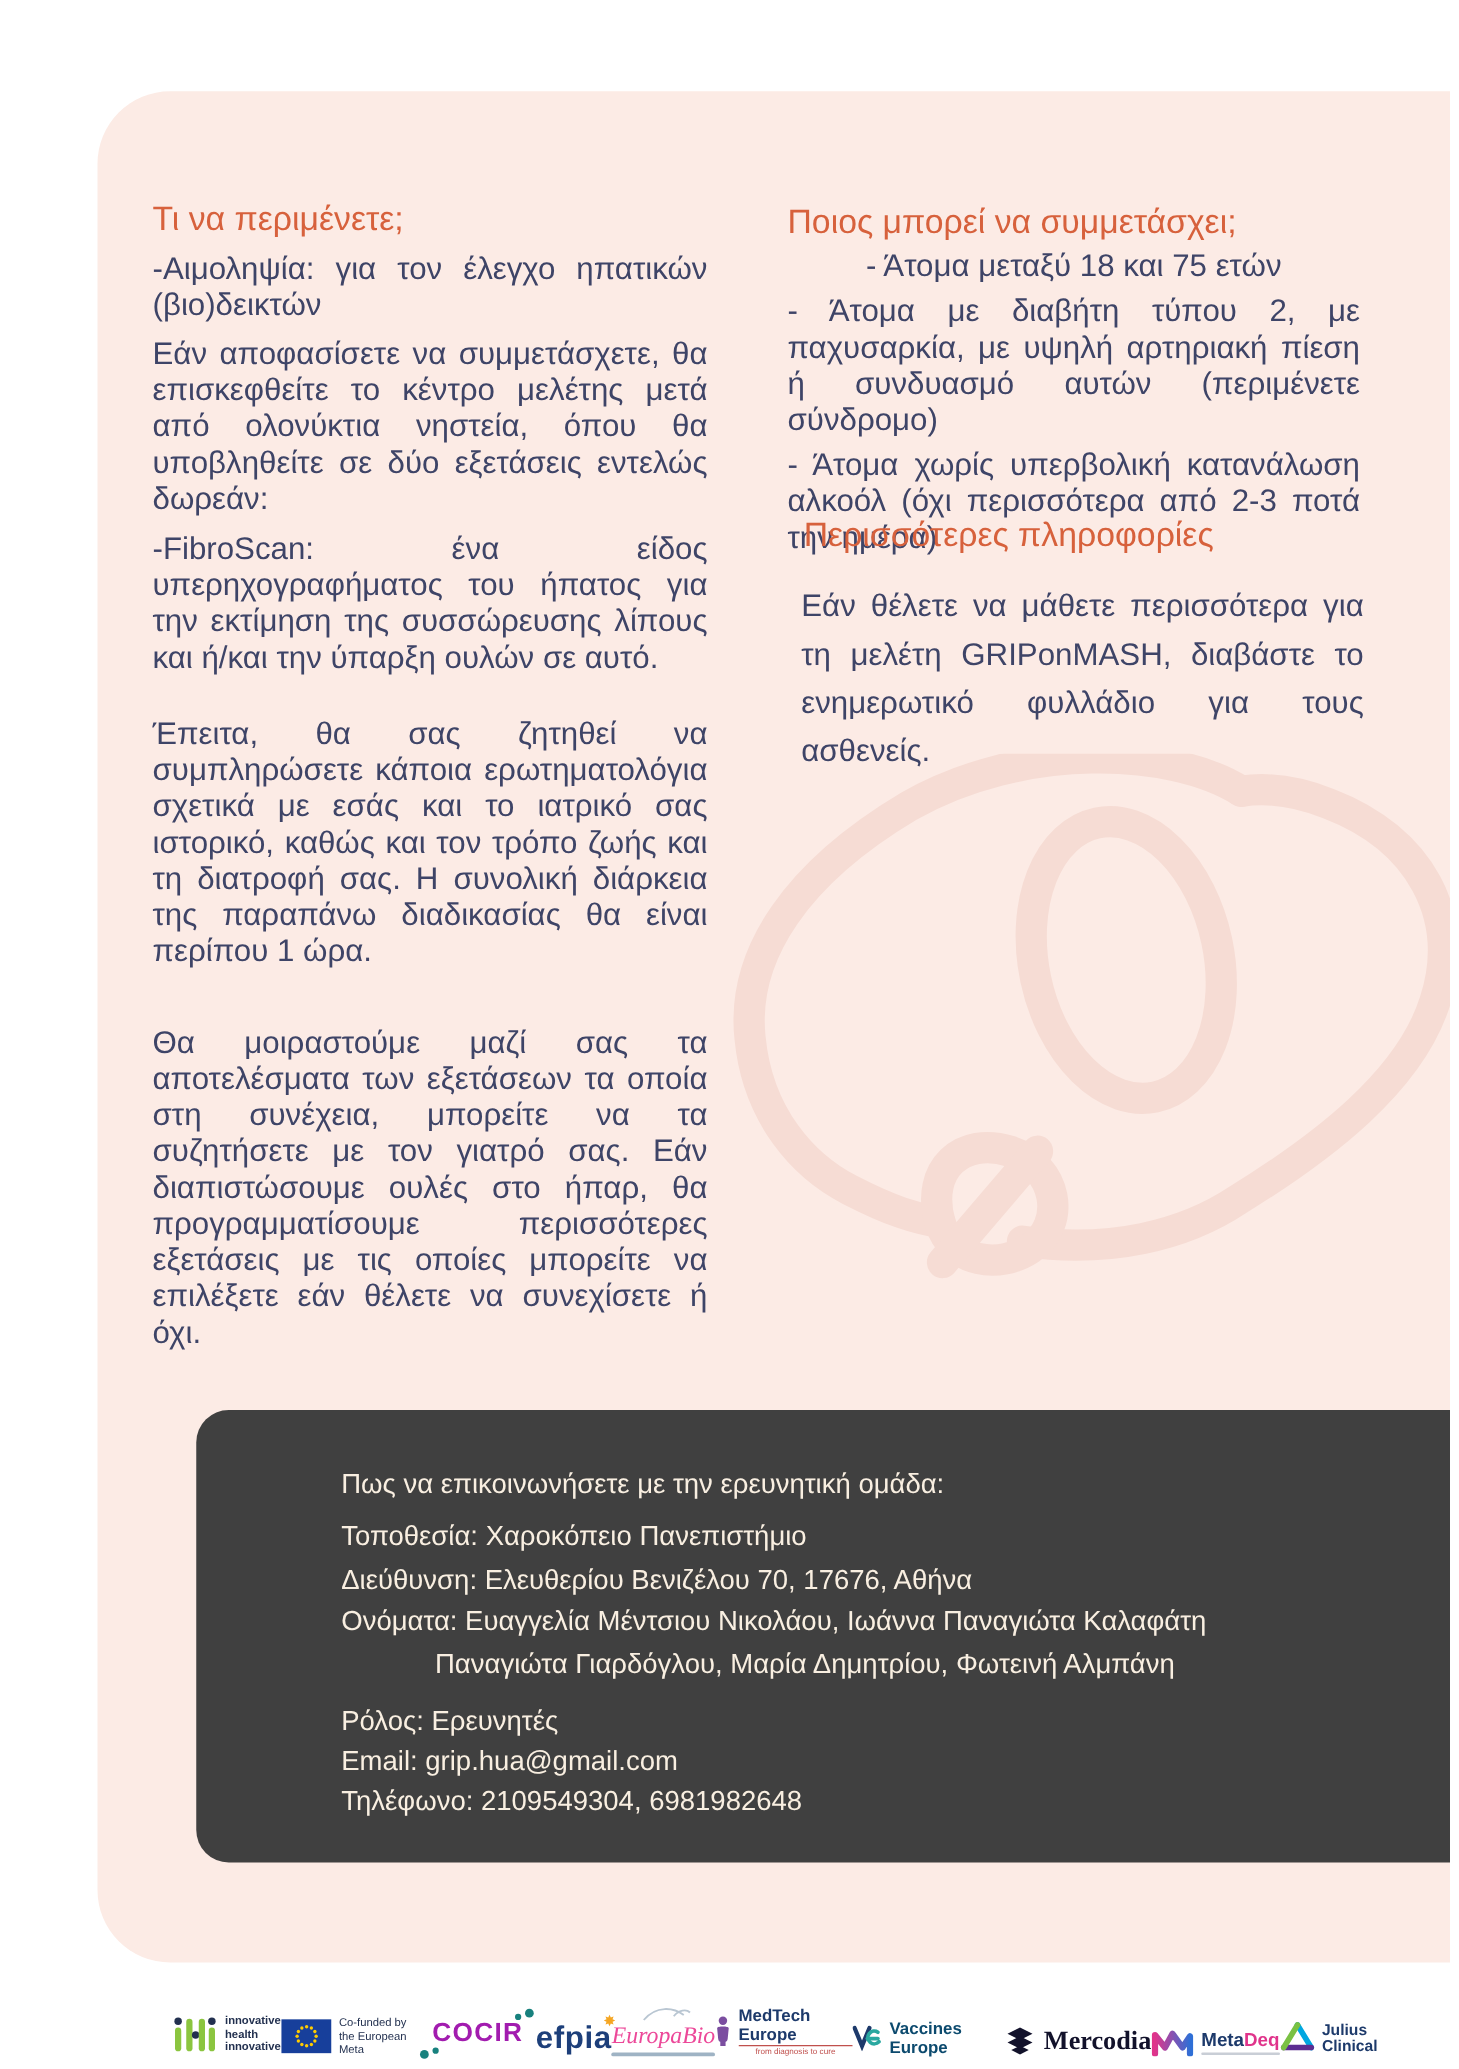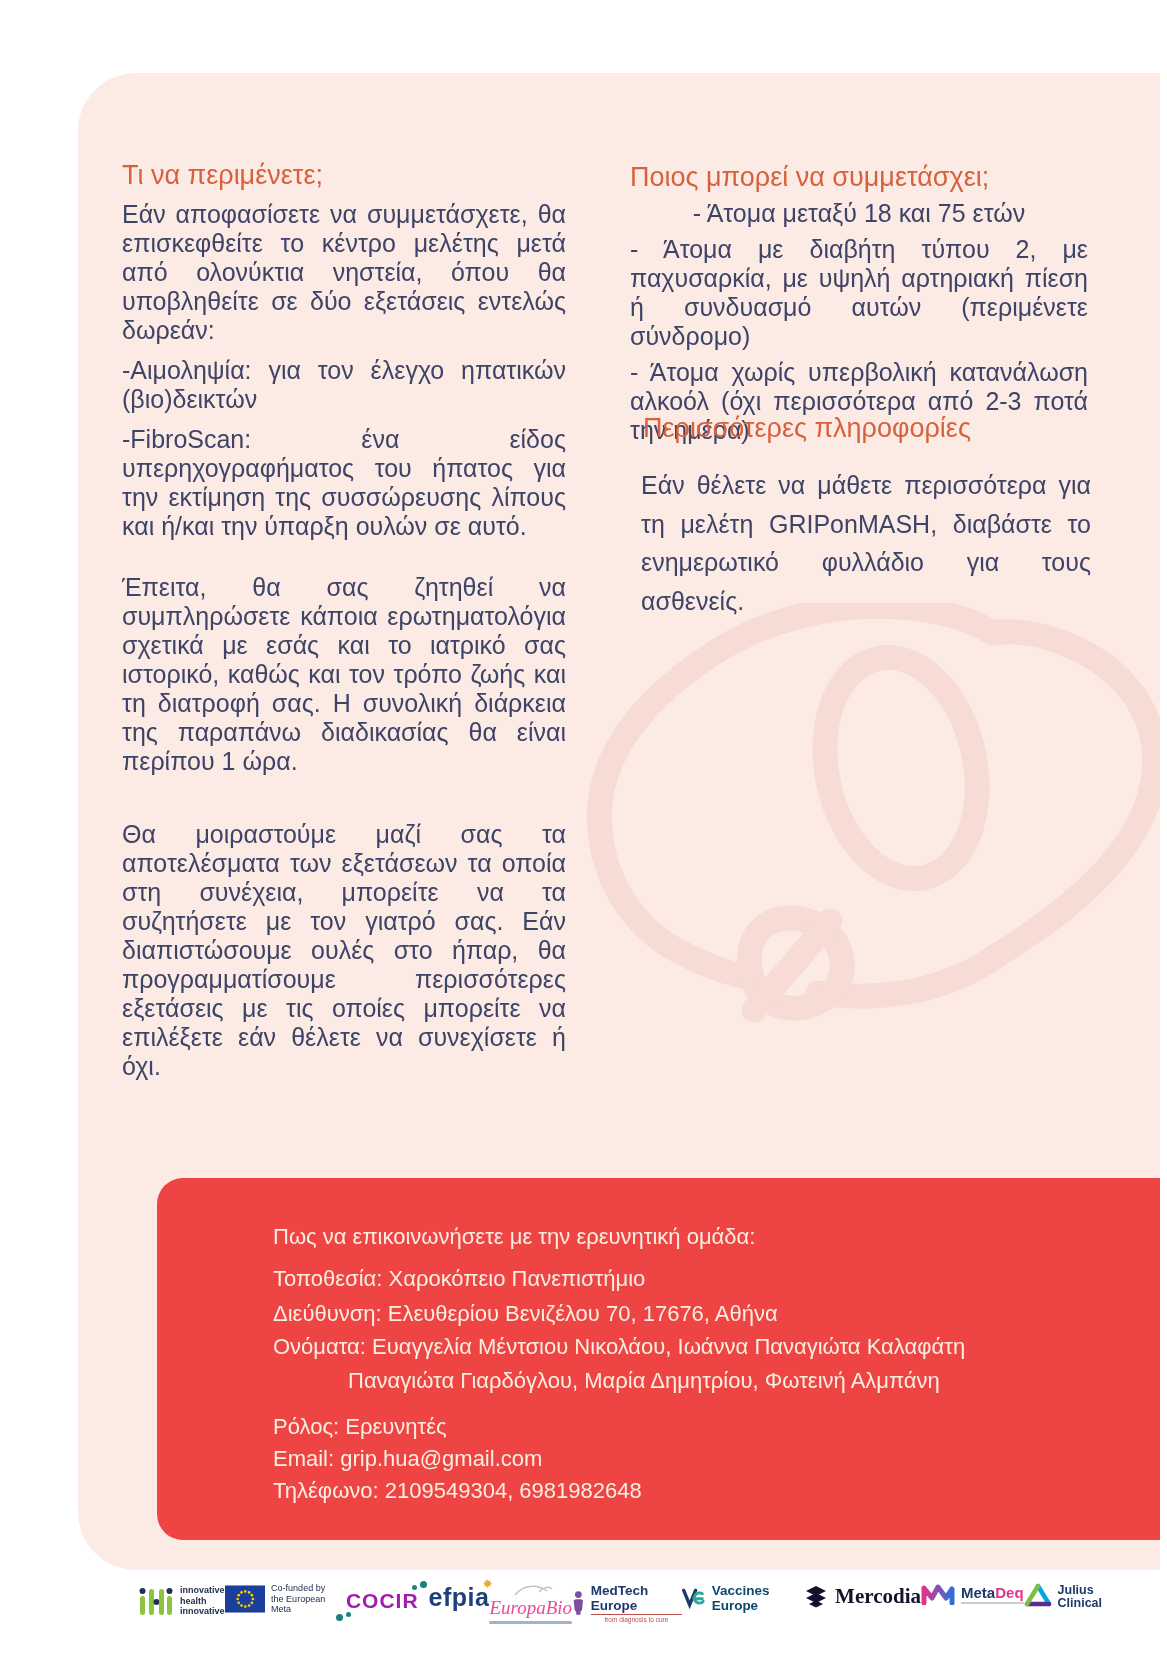--- a/index.html
+++ b/index.html
@@ -25,31 +25,31 @@
   .rcol { position:absolute; left:630px; top:162px; width:458px; }
   .rcol p { margin-top:7px; }
 
   .more-heading { position:absolute; left:643px; top:413px; }
   .more-para {
     position:absolute; left:641px; top:466px; width:450px;
     font-size:25px; color:#3e4467; line-height:38.5px; text-align:justify;
   }
 
   .contact-box {
-    position:absolute; left:157px; top:1178px; width:1003px; height:362px;
-    background:#ef4444; border-radius:26px 0 0 26px;
+    position:absolute; left:157px; top:1128px; width:1003px; height:362px;
+    background:#404040; border-radius:26px 0 0 26px;
   }
   .contact-box .cline {
     position:absolute; left:116px; white-space:nowrap;
     font-size:22px; color:#f9efe1; line-height:26px;
   }
 
   .footer {
     position:absolute; left:138px; top:1583px; width:964px; height:62px;
-    display:flex; align-items:flex-start; justify-content:space-between;
+    display:flex; align-items:flex-end; justify-content:space-between;
   }
   .logo { display:flex; align-items:center; gap:6px; }
   .tiny-lines { font-size:9px; font-weight:bold; color:#22304f; line-height:10.5px; }
   .cocir-wrap { position:relative; padding:6px 10px; }
   .cocir-text { font-size:21px; font-weight:bold; color:#a21caf; letter-spacing:1px; }
   .dot { position:absolute; border-radius:50%; background:#18817e; }
   .efpia-wrap { position:relative; }
   .efpia-text { font-size:25px; font-weight:bold; color:#1d3f7a; letter-spacing:0.5px; }
   .efpia-star { position:absolute; top:-6px; left:54px; color:#f5a623; font-size:12px; }
   .europabio-wrap { position:relative; text-align:center; }
@@ -76,22 +76,22 @@
         <path d="M 300 390 C 370 400 430 385 472 357 C 540 315 610 262 630 198 C 652 130 618 68 545 40 C 520 30 495 27 475 30"></path>
         <path d="M 234 375 C 222 332 252 306 290 318 C 328 330 336 376 306 396 C 282 412 244 408 234 375"></path>
         <path d="M 312 318 L 236 407"></path>
         <ellipse cx="383" cy="165" rx="74" ry="112" transform="rotate(-12 383 165)"></ellipse>
       </g>
     </svg>
   </div>
 
   <div class="lcol">
     <h2 class="sec">Τι να περιμένετε;</h2>
+    <p class="bodytxt">-Αιμοληψία: για τον έλεγχο ηπατικών (βιο)δεικτών</p>
     <p class="bodytxt" style="margin-top:10px">Εάν αποφασίσετε να συμμετάσχετε, θα επισκεφθείτε το κέντρο μελέτης μετά από ολονύκτια νηστεία, όπου θα υποβληθείτε σε δύο εξετάσεις εντελώς δωρεάν:</p>
-    <p class="bodytxt">-Αιμοληψία: για τον έλεγχο ηπατικών (βιο)δεικτών</p>
     <p class="bodytxt">-FibroScan: ένα είδος υπερηχογραφήματος του ήπατος για την εκτίμηση της συσσώρευσης λίπους και ή/και την ύπαρξη ουλών σε αυτό.</p>
     <p class="bodytxt gap-lg">Έπειτα, θα σας ζητηθεί να συμπληρώσετε κάποια  ερωτηματολόγια σχετικά με εσάς και το ιατρικό σας ιστορικό, καθώς και τον τρόπο ζωής και τη διατροφή σας. Η συνολική διάρκεια της παραπάνω διαδικασίας θα είναι περίπου 1 ώρα.</p>
     <p class="bodytxt gap-xl">Θα μοιραστούμε μαζί σας τα αποτελέσματα των εξετάσεων τα οποία στη συνέχεια, μπορείτε να τα συζητήσετε με τον γιατρό σας. Εάν διαπιστώσουμε ουλές στο ήπαρ, θα προγραμματίσουμε περισσότερες εξετάσεις με τις οποίες μπορείτε να επιλέξετε εάν θέλετε να συνεχίσετε ή όχι.</p>
   </div>
 
   <div class="rcol">
     <h2 class="sec">Ποιος μπορεί να συμμετάσχει;</h2>
     <p class="bodytxt" style="text-align:center">- Άτομα μεταξύ 18 και 75 ετών</p>
     <p class="bodytxt">- Άτομα με διαβήτη τύπου 2, με παχυσαρκία, με υψηλή αρτηριακή πίεση ή συνδυασμό αυτών (περιμένετε σύνδρομο)</p>
     <p class="bodytxt">- Άτομα χωρίς υπερβολική κατανάλωση αλκοόλ (όχι περισσότερα από 2-3 ποτά την ημέρα)</p>

